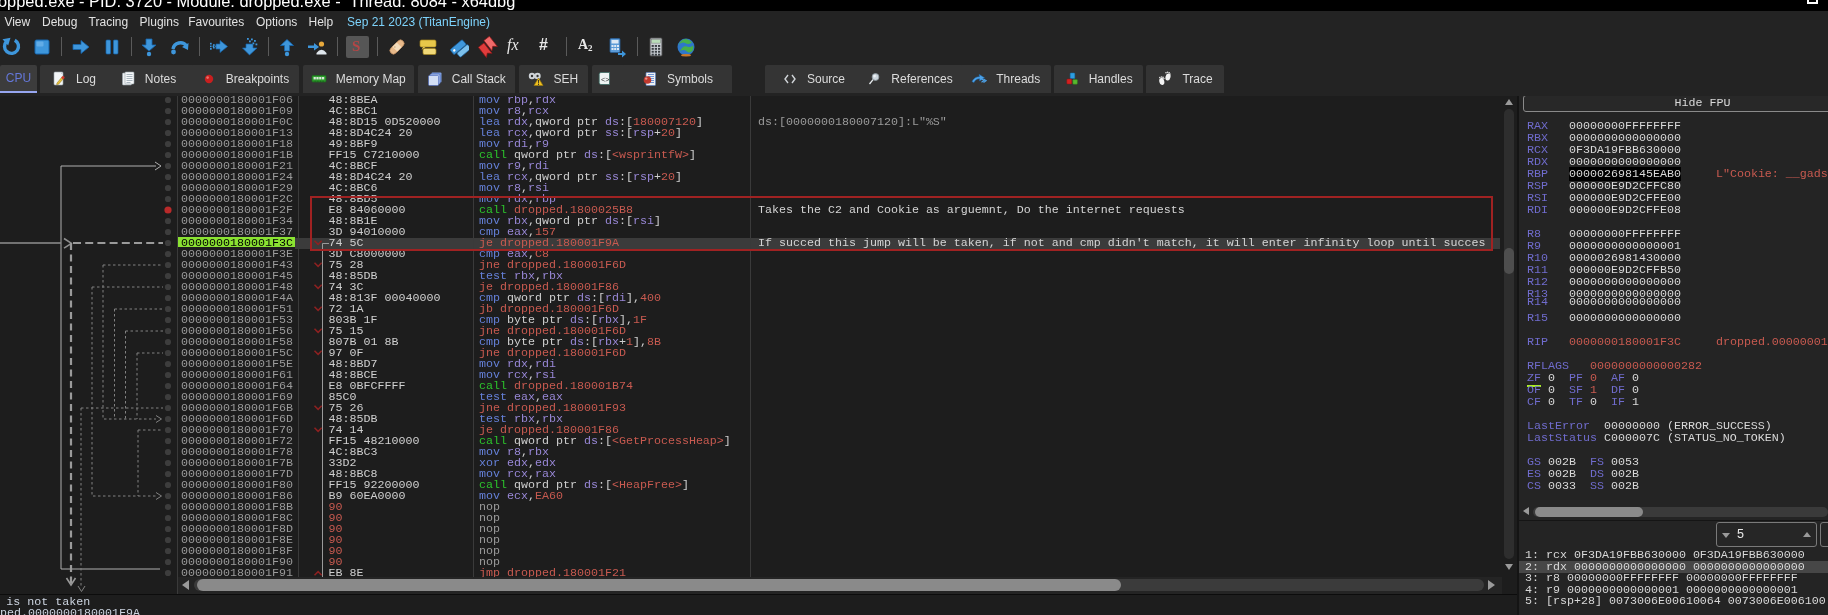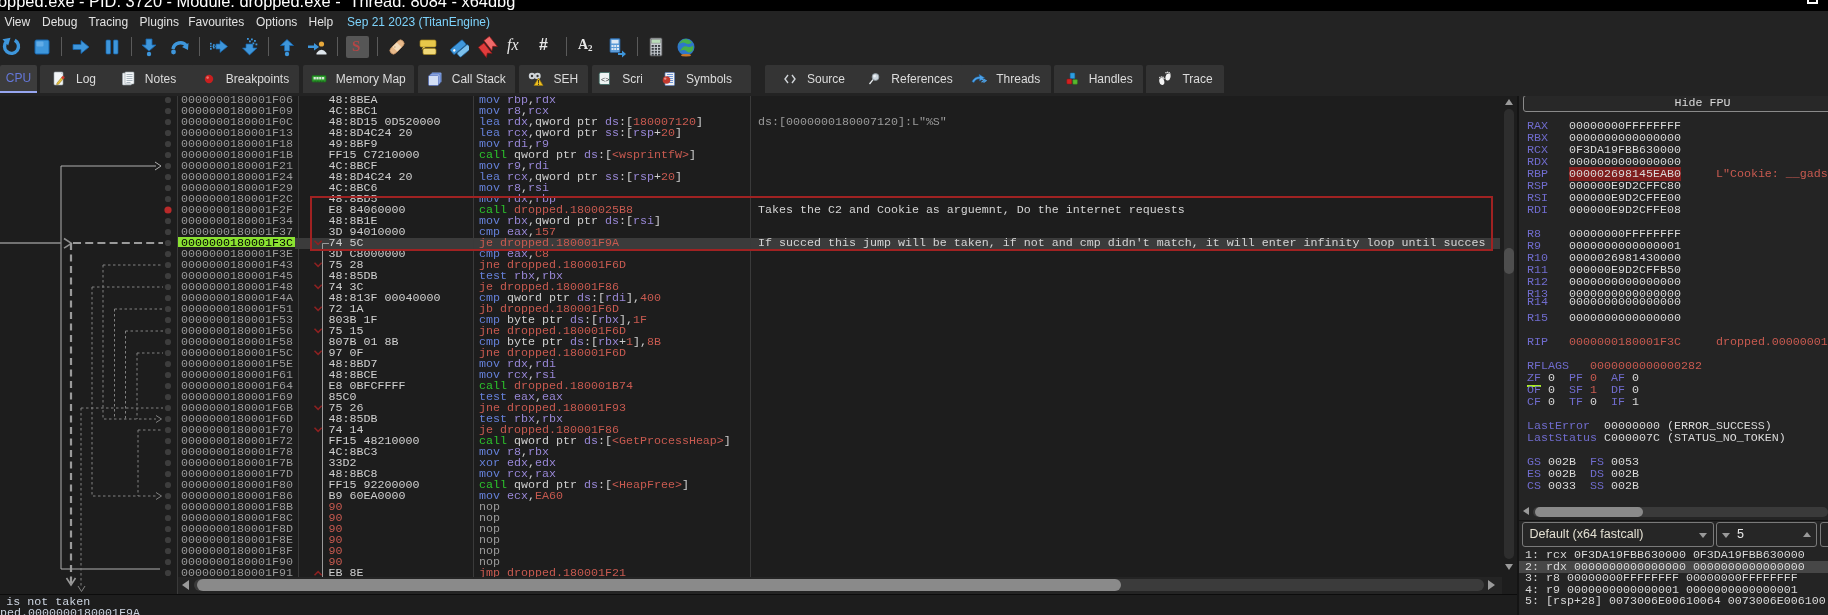--- a/index.html
+++ b/index.html
@@ -312,21 +312,21 @@
     </div>
 <div class="tab" style="left:591.7px;width:67px">
       <span class="ti">
         <svg width="16" height="16" viewBox="0 0 16 16">
           <path d="M4 1.5 h8.5 v12 h-8.5 a1.8 1.8 0 0 1 -1.8-1.8 v-8.4 a1.8 1.8 0 0 1 1.8-1.8 z" fill="#eef4f4" stroke="#3a6a62" stroke-width=".8"></path>
           <text x="8.3" y="10.5" font-size="7" font-family="Liberation Mono" fill="#333" text-anchor="middle">&lt;&gt;</text>
         </svg>
       </span>
       <span class="tl">Script</span>
     </div>
-<div class="tab" style="left:642px;width:109px">
+<div class="tab" style="left:623px;width:109px">
       <span class="ti">
         <svg width="16" height="16" viewBox="0 0 16 16">
           <rect x="4" y="1.5" width="9.5" height="13" rx=".8" fill="#eef1f3" stroke="#5b80c0" stroke-width=".7"></rect>
           <g stroke="#6f94d6" stroke-width="1.1">
             <path d="M6 3.5h6M6 5.5h6M6 7.5h6M6 9.5h6M6 11.5h6"></path>
           </g>
           <circle cx="5.5" cy="9" r="3.8" fill="#c0392e"></circle>
           <circle cx="4.2" cy="7.6" r="1.2" fill="#e8968e"></circle>
         </svg>
       </span>
@@ -530,21 +530,21 @@
  <div class="arr" style="left:1310px;top:2.5px;border-top:5px solid transparent;border-bottom:5px solid transparent;border-left:7px solid #9a9a9a"></div>
 </div>
 </div>
 <div id="brd"></div>
 <div id="regs">
 <div id="fpu">Hide FPU</div>
 <div class="rr" style="top:24px"><i class="q">RAX</i>   <i class="v">00000000FFFFFFFF</i></div>
 <div class="rr" style="top:36px"><i class="q">RBX</i>   <i class="v">0000000000000000</i></div>
 <div class="rr" style="top:48px"><i class="q">RCX</i>   <i class="v">0F3DA19FBB630000</i></div>
 <div class="rr" style="top:60px"><i class="q">RDX</i>   <i class="v">0000000000000000</i></div>
-<div class="rr" style="top:72px"><i class="q">RBP</i>   <i class="v" style="background:#7f1d1d">000002698145EAB0</i>     <i class="n">L"Cookie: __gads</i></div>
+<div class="rr" style="top:72px"><i class="q">RBP</i>   <i class="v" style="background:#000000">000002698145EAB0</i>     <i class="n">L"Cookie: __gads</i></div>
 <div class="rr" style="top:84px"><i class="q">RSP</i>   <i class="v">000000E9D2CFFC80</i></div>
 <div class="rr" style="top:96px"><i class="q">RSI</i>   <i class="v">000000E9D2CFFE00</i></div>
 <div class="rr" style="top:108px"><i class="q">RDI</i>   <i class="v">000000E9D2CFFE08</i></div>
 <div class="rr" style="top:132px"><i class="q">R8</i>    <i class="v">00000000FFFFFFFF</i></div>
 <div class="rr" style="top:144px"><i class="q">R9</i>    <i class="v">0000000000000001</i></div>
 <div class="rr" style="top:156px"><i class="q">R10</i>   <i class="v">0000026981430000</i></div>
 <div class="rr" style="top:168px"><i class="q">R11</i>   <i class="v">000000E9D2CFFB50</i></div>
 <div class="rr" style="top:180px"><i class="q">R12</i>   <i class="v">0000000000000000</i></div>
 <div class="rr" style="top:192px"><i class="q">R13</i>   <i class="v">0000000000000000</i></div>
 <div class="rr" style="top:200px"><i class="q">R14</i>   <i class="v">0000000000000000</i></div>
@@ -558,24 +558,20 @@
 <div class="rr" style="top:336px"><i class="q">LastStatus</i> <i class="v">C000007C (STATUS_NO_TOKEN)</i></div>
 <div class="rr" style="top:360px"><i class="q">GS</i> <i class="v">002B</i>  <i class="q">FS</i> <i class="v">0053</i></div>
 <div class="rr" style="top:372px"><i class="q">ES</i> <i class="v">002B</i>  <i class="q">DS</i> <i class="v">002B</i></div>
 <div class="rr" style="top:384px"><i class="q">CS</i> <i class="v">0033</i>  <i class="q">SS</i> <i class="v">002B</i></div>
 <div id="rhsb">
  <div class="tr"></div>
       <div class="th"></div>
  <div class="arr" style="left:4px;top:1px;border-top:4.5px solid transparent;border-bottom:4.5px solid transparent;border-right:6.5px solid #9a9a9a"></div>
 </div>
 <div id="regsep"></div>
-<div id="combo">
-      <span>Default (x64 fastcall)</span>
- <div class="arr" style="left:176px;top:10px;border-left:4.5px solid transparent;border-right:4.5px solid transparent;border-top:5.5px solid #9a9a9a"></div>
-</div>
 <div id="spin">
  <div class="arr" style="left:5px;top:10px;border-left:4.5px solid transparent;border-right:4.5px solid transparent;border-top:5.5px solid #9a9a9a"></div>
  <b>5</b>
  <div class="arr" style="left:86px;top:9px;border-left:4.5px solid transparent;border-right:4.5px solid transparent;border-bottom:5.5px solid #9a9a9a"></div>
 </div>
 <div id="btn2"></div>
 <div id="argsel"></div>
 <div class="ar" style="top:454.0px">1: rcx 0F3DA19FBB630000 0F3DA19FBB630000</div>
 <div class="ar" style="top:465.5px">2: rdx 0000000000000000 0000000000000000</div>
 <div class="ar" style="top:477.0px">3: r8 00000000FFFFFFFF 00000000FFFFFFFF</div>

